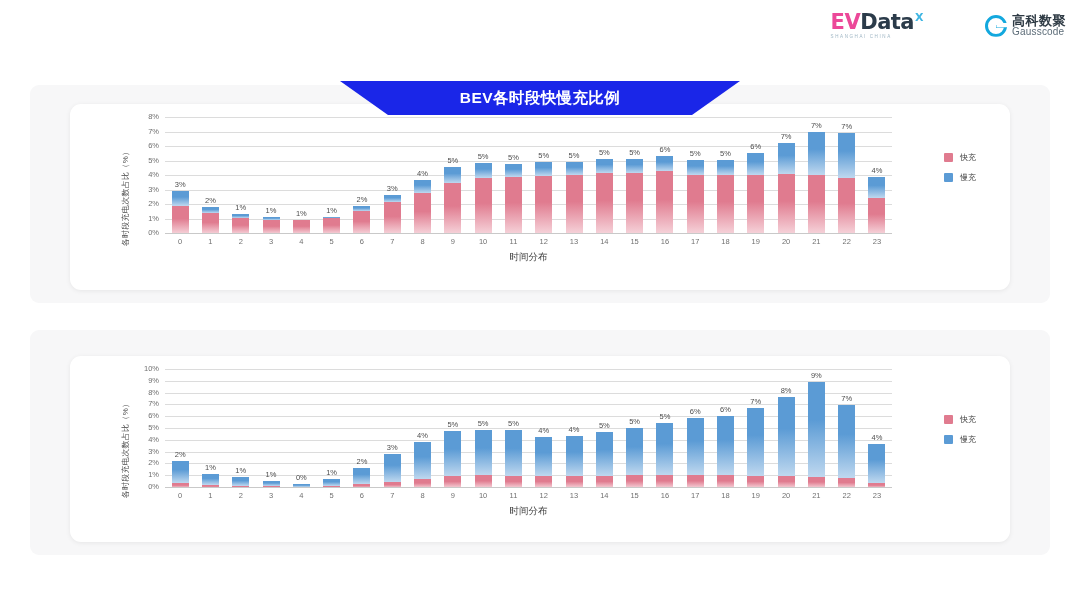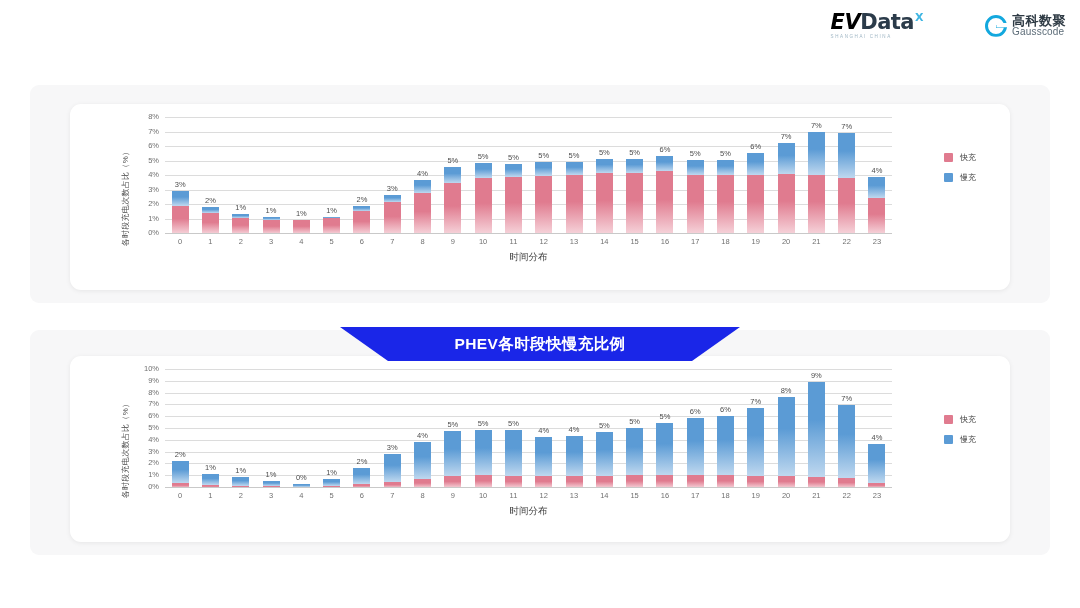--- a/index.html
+++ b/index.html
@@ -14,21 +14,21 @@
   
   .brand-bar {
     position: absolute; top: 12px; right: 14px;
     display: flex; align-items: center; gap: 14px;
   }
   .logo-evdata { display: flex; flex-direction: column; align-items: flex-start; line-height: 1; }
   .logo-evdata-main {
     font-size: 21px; font-weight: 700; letter-spacing: -0.5px;
     color: #2b3b4a; position: relative; font-family: "DejaVu Sans", sans-serif;
   }
-  .logo-evdata-main .ev { color: #000000; font-style: italic; }
+  .logo-evdata-main .ev { color: #ec4899; }
   .logo-evdata-main .x {
     font-size: 11px; color: #3fb6e3; vertical-align: super; margin-left: 1px;
   }
   .logo-evdata-sub {
     font-size: 4.5px; letter-spacing: 1.6px; color: #9fb6c4; margin-top: 2px;
   }
   .logo-gauss { display: flex; align-items: center; gap: 5px; margin-left: 48px; }
   .gauss-mark {
     width: 22px; height: 22px; border-radius: 50%;
     border: 3px solid #13a8de; position: relative;
@@ -380,20 +380,21 @@
             <span class="legend-text">快充</span>
           </div>
           <div class="legend-item">
             <span class="legend-swatch" style="background: rgb(91, 155, 213);"></span>
             <span class="legend-text">慢充</span>
           </div>
         </div>
       </div>
     </div>
   </div>
+  <div class="ribbon ribbon-bev" style="background: rgb(26, 38, 232);">BEV各时段快慢充比例</div>
 
   <div class="panel panel-phev">
     <div class="card card-phev">
       <div class="chart">
         <div class="ylabel">各时段充电次数占比（%）</div>
         <div class="plot plot-phev" id="plot-phev">
           <div class="grid">
               <div class="grid-line" style="bottom: 0%; background: rgb(201, 201, 201);">
                 <span class="tick">0%</span>
               </div>
@@ -633,15 +634,14 @@
             <span class="legend-text">快充</span>
           </div>
           <div class="legend-item">
             <span class="legend-swatch" style="background: rgb(91, 155, 213);"></span>
             <span class="legend-text">慢充</span>
           </div>
         </div>
       </div>
     </div>
   </div>
-  <div class="ribbon ribbon-phev" style="background: rgb(26, 38, 232);">PHEV各时段快慢充比例</div>
 
 </div>
 
 </body></html>

